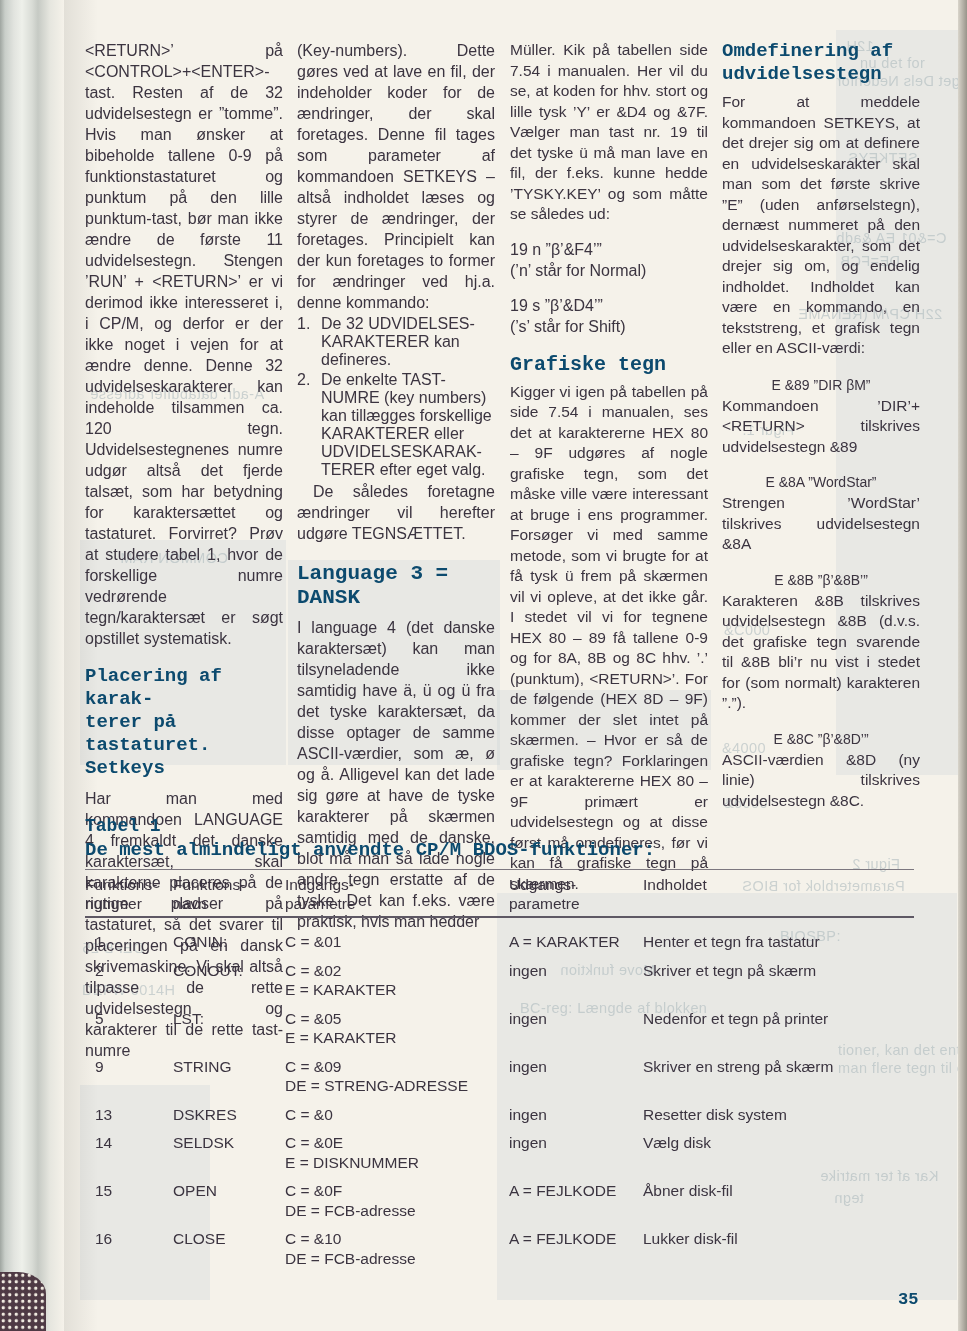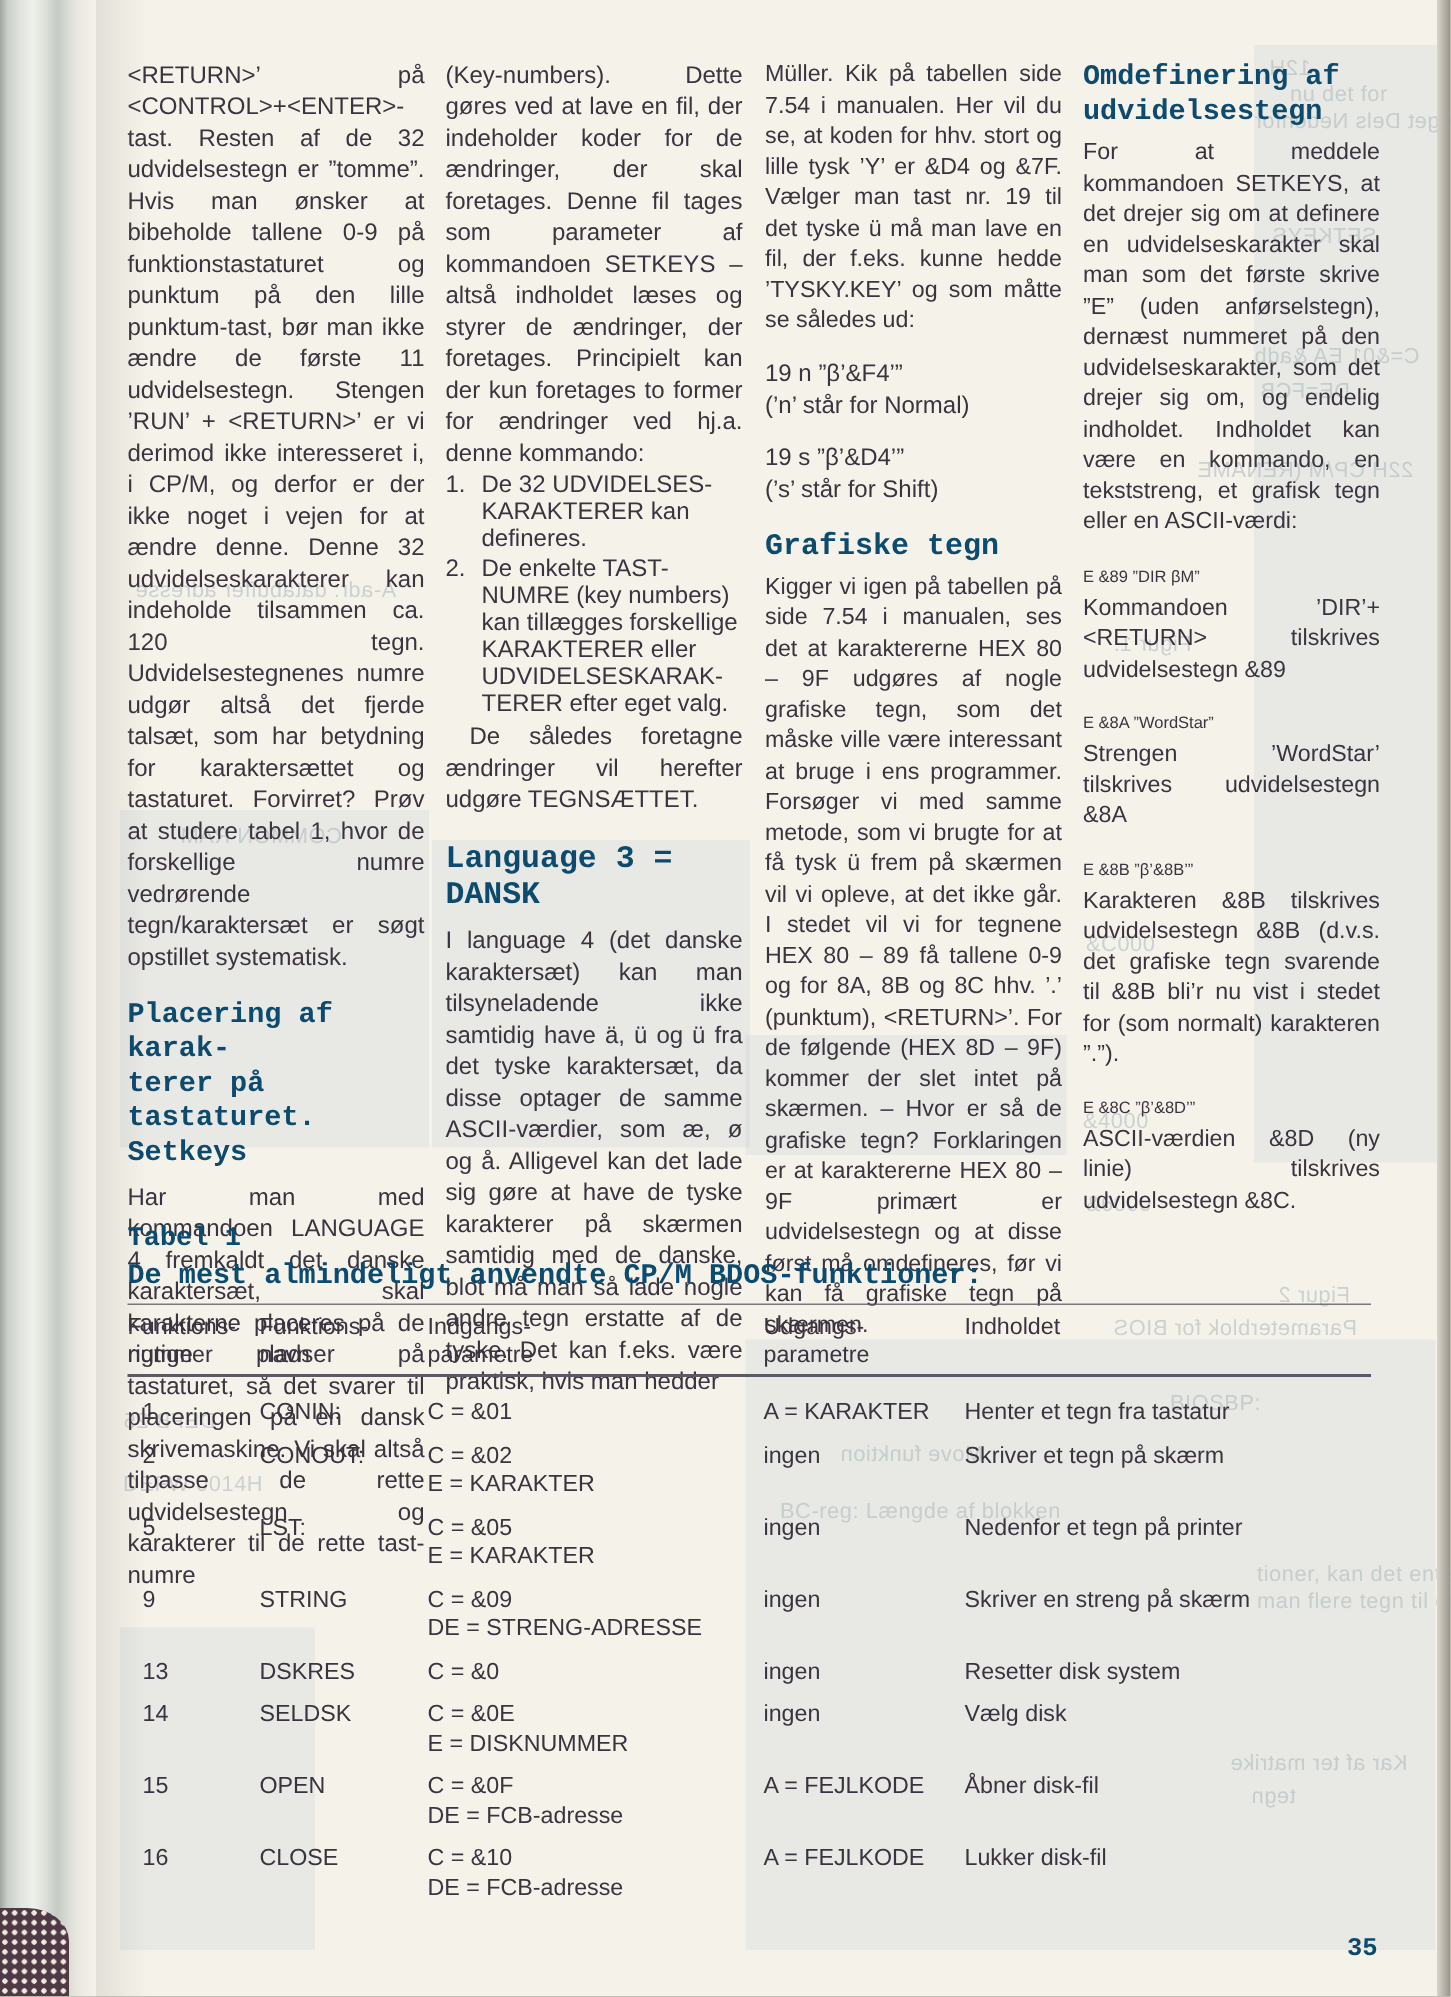--- a/index.html
+++ b/index.html
@@ -34,21 +34,21 @@
   .h-graf{font-size:20px;line-height:23px;margin:16px 0 6px;}
   .h-col4{font-size:19px;line-height:23px;margin:0 0 6px;white-space:pre-line;}
   .small3{font-size:15.5px;line-height:20.5px;}
   .li{display:flex;margin:2px 0;}
   .li-num{width:24px;flex:none;}
   .li-text{white-space:pre-line;}
   .codeblock{margin:14px 0 0;}
   .codeline{font-size:16px;line-height:21px;}
   .codenote{font-size:16px;line-height:21px;}
   .ex{margin:0 0 15px;}
-  .ex-code{font-size:11px;line-height:21px;}
+  .ex-code{font-size:14px;line-height:21px;text-align:center;}
   .ex-desc{font-size:15.5px;line-height:20.5px;text-align:justify;margin:0;}
   
   .tbl-title{position:absolute;left:85px;top:816px;font-size:18px;}
   .tbl-sub{position:absolute;left:85px;top:839px;font-size:19px;}
   .rule{position:absolute;left:85px;width:829px;background:#5e5864;}
   .rule-thin{top:869px;height:1px;opacity:.8;}
   .rule-thick{top:916px;height:2px;}
   .tgrid{display:grid;grid-template-columns:88px 112px 224px 134px 1fr;}
   .thead{position:absolute;left:85px;top:875px;width:829px;font-size:15.5px;line-height:19px;}
   .thead .cell{white-space:pre-line;}

